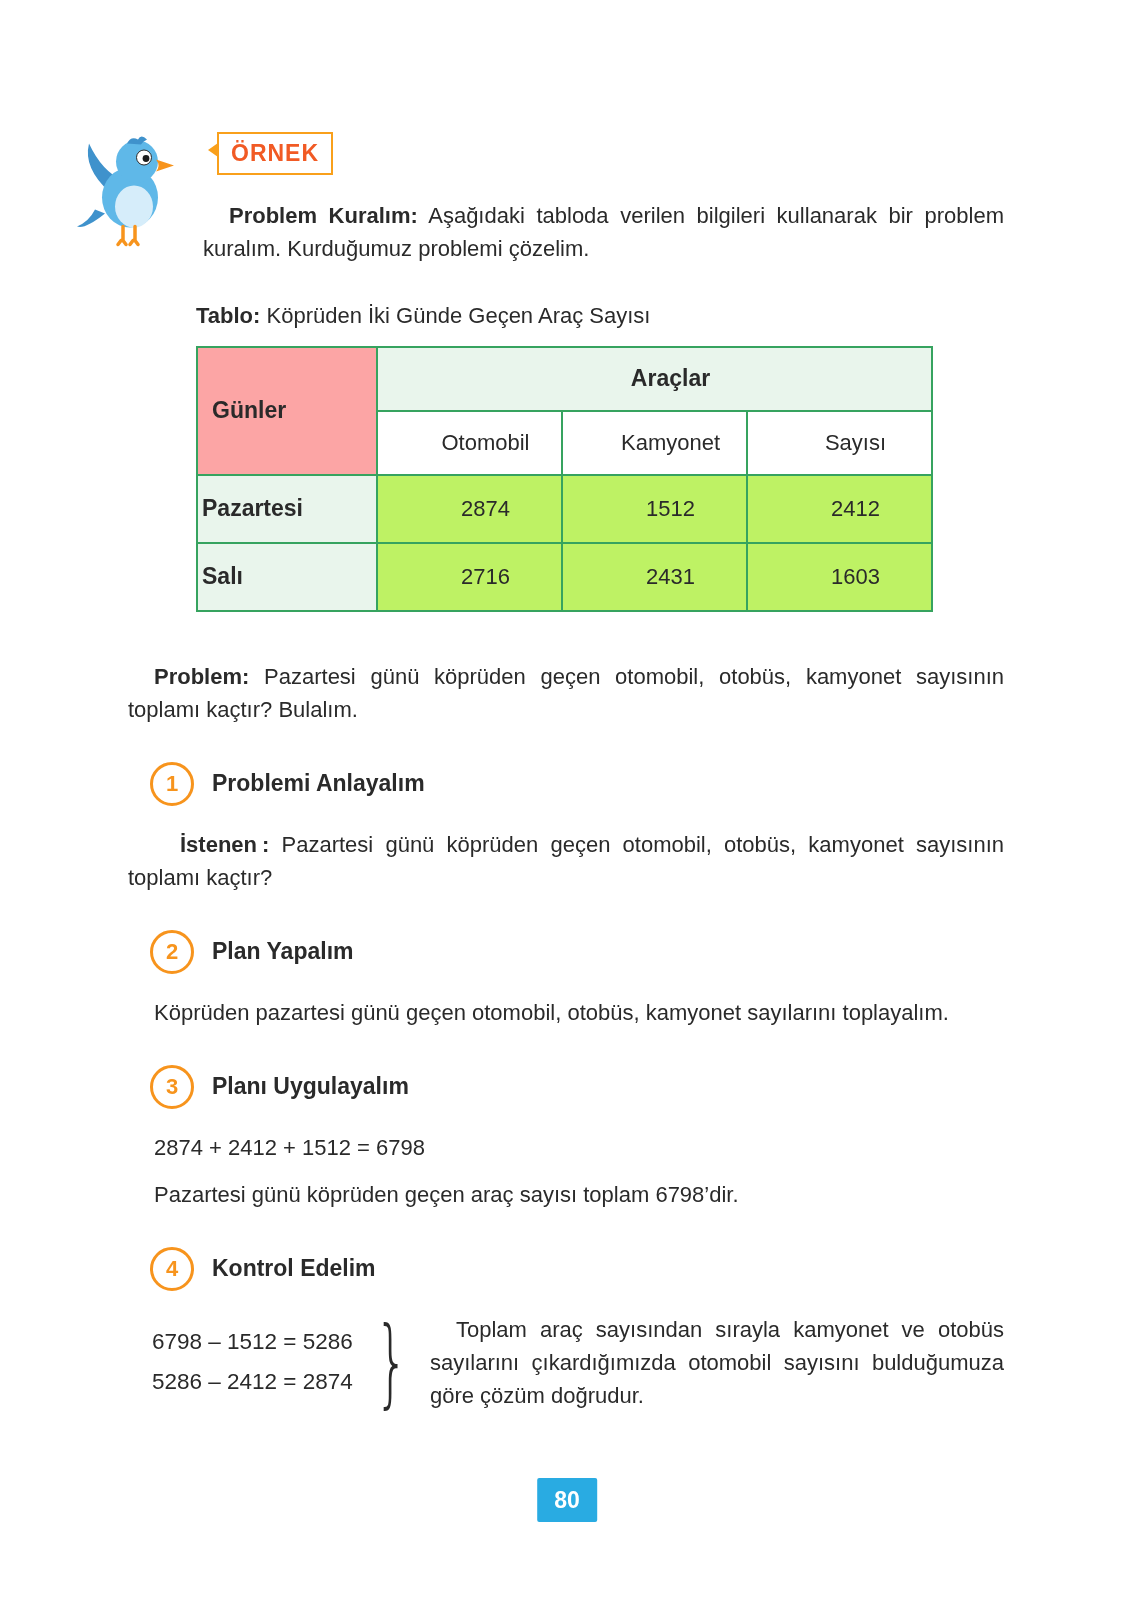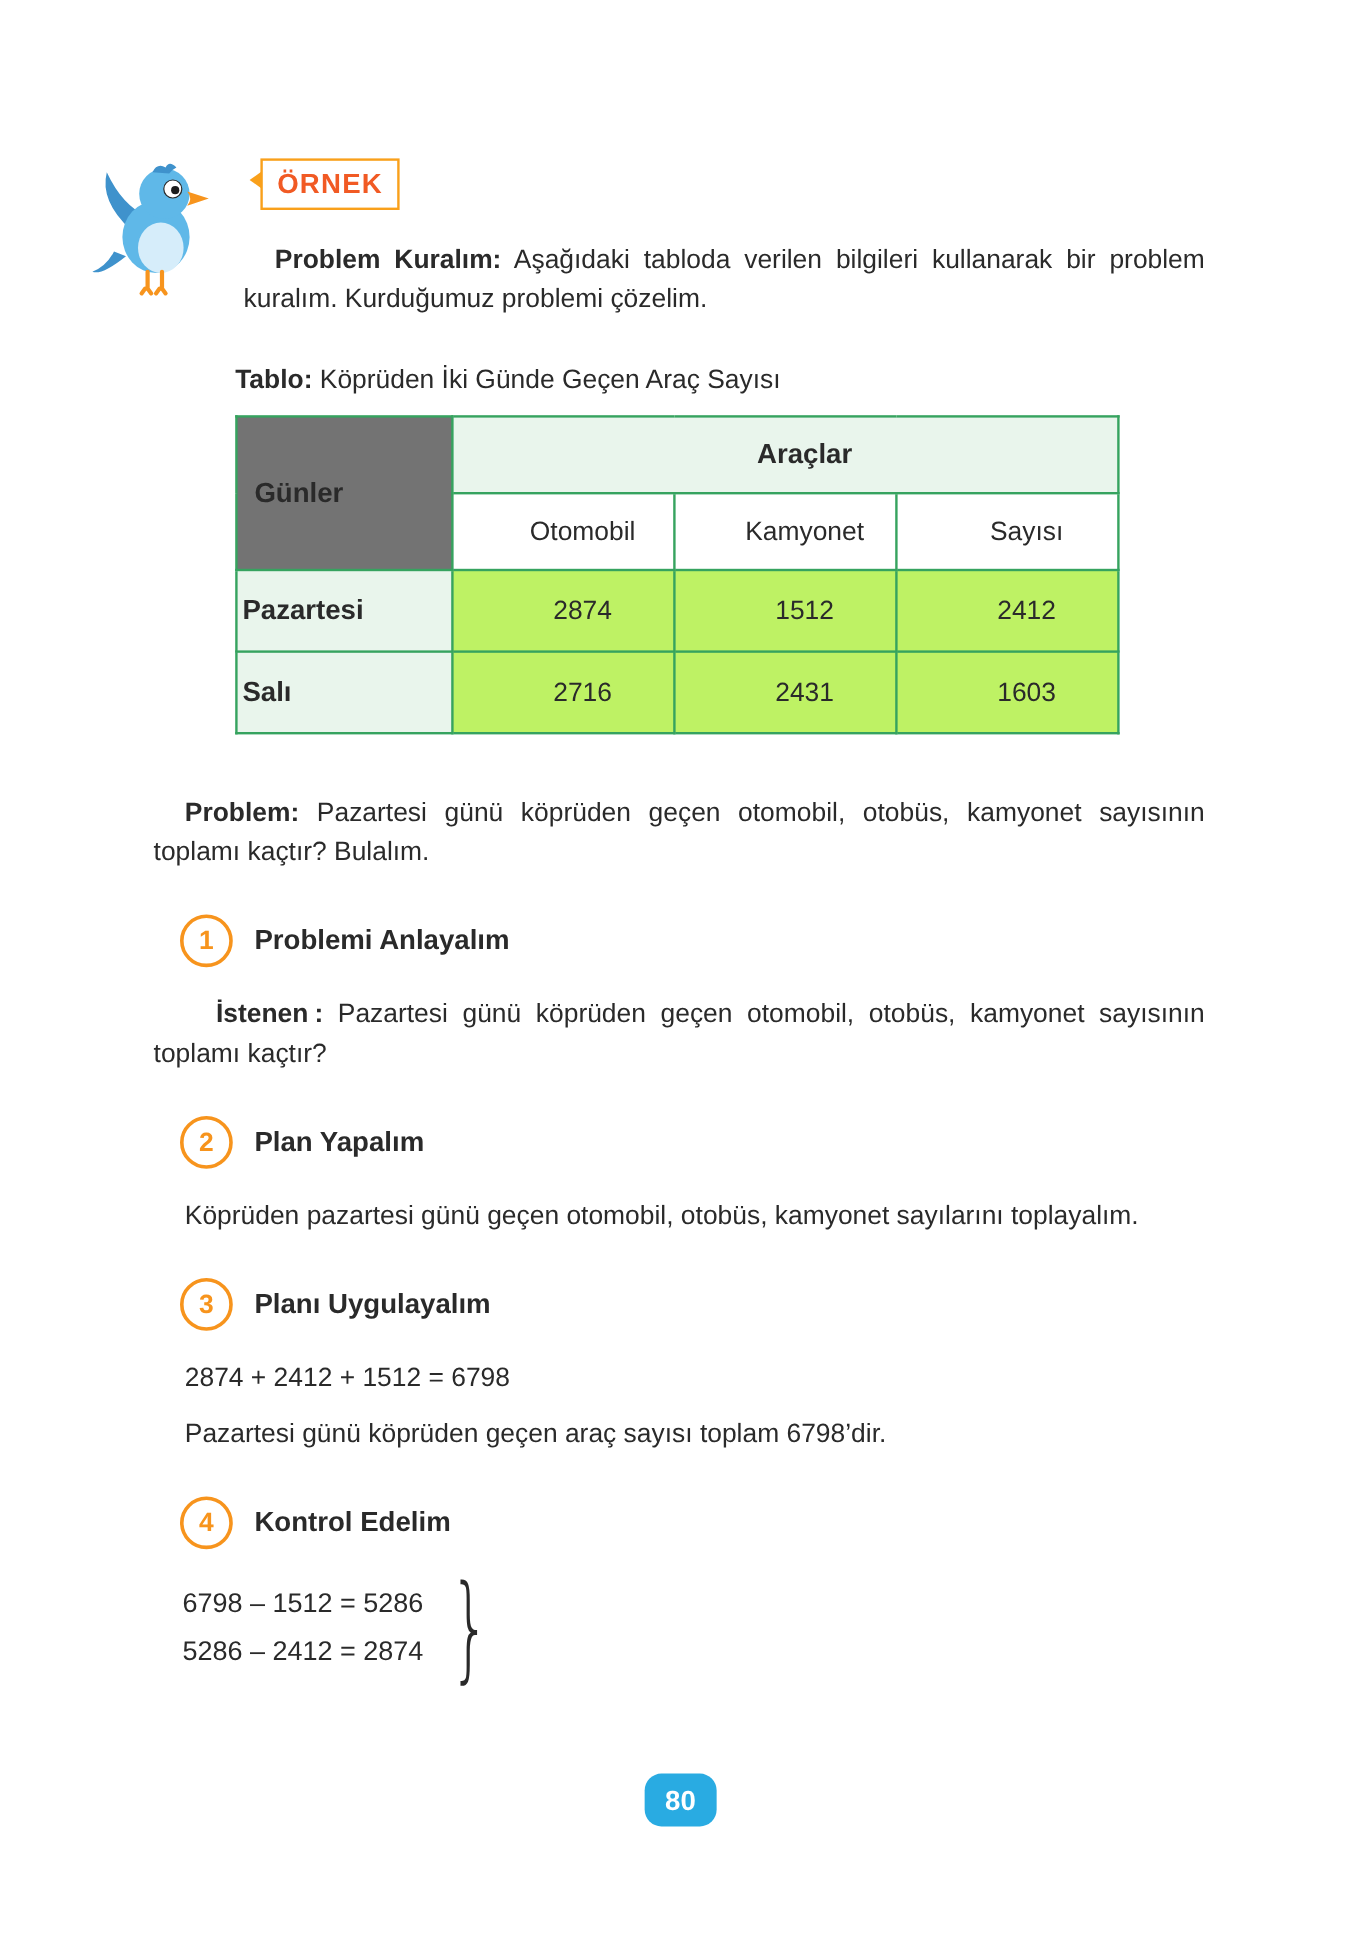--- a/index.html
+++ b/index.html
@@ -61,21 +61,21 @@
     table-layout: fixed;
   }
   .data-table th, .data-table td {
     border: 2px solid #36a35f;
     font-size: 22px;
     color: #2a2a2a;
     padding-left: 33px;
   }
   .data-table .corner {
     width: 163px;
-    background: #737373;
+    background: #fca5a5;
     text-align: left;
     padding-left: 14px;
     font-size: 23px;
   }
   .data-table .group {
     background: #e9f5ec;
     height: 60px;
     text-align: center;
     font-size: 23px;
   }
@@ -142,21 +142,21 @@
   .page-number {
     position: absolute;
     left: 50%;
     bottom: 94px;
     transform: translateX(-50%);
     background: #29abe2;
     color: #ffffff;
     font-weight: bold;
     font-size: 23px;
     padding: 5px 17px;
-    border-radius: 14px;
+    border-radius: 2px;
   }
 </style>
 </head>
 <body>
 
 <div class="page">
 
   <header class="example-head">
     <div class="bird">
       <svg viewBox="0 0 100 115" width="100" height="118" aria-hidden="true">
@@ -256,17 +256,18 @@
     <span class="step-num">4</span>
     <span class="step-title">Kontrol Edelim</span>
   </div>
 
   <div class="check-row">
     <div class="equations">
       <div>6798 – 1512 = 5286</div>
       <div>5286 – 2412 = 2874</div>
     </div>
     <div class="brace">}</div>
+    <p class="check-note">Toplam araç sayısından sırayla kamyonet ve otobüs sayılarını çıkardığımızda otomobil sayısını bulduğumuza göre çözüm doğrudur.</p>
   </div>
 
   <div class="page-number">80</div>
 
 </div>
 
 </body></html>

